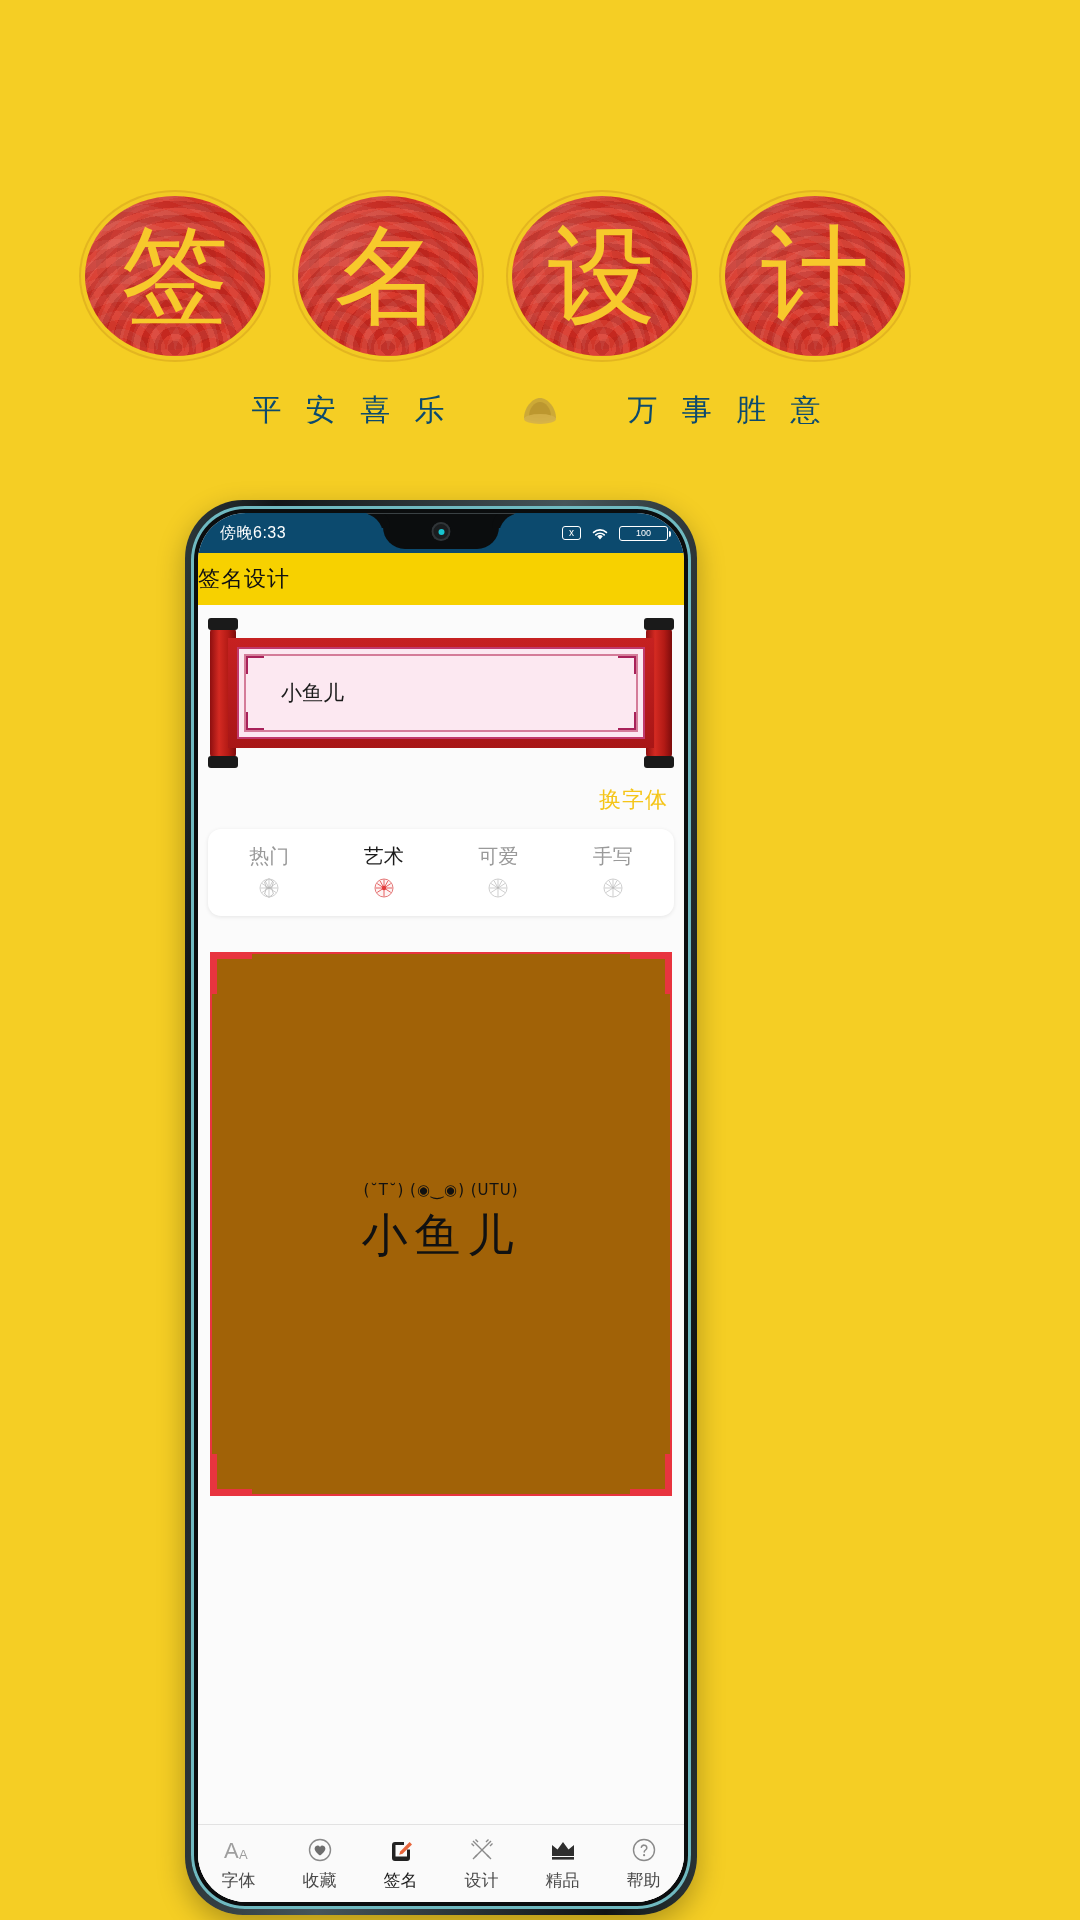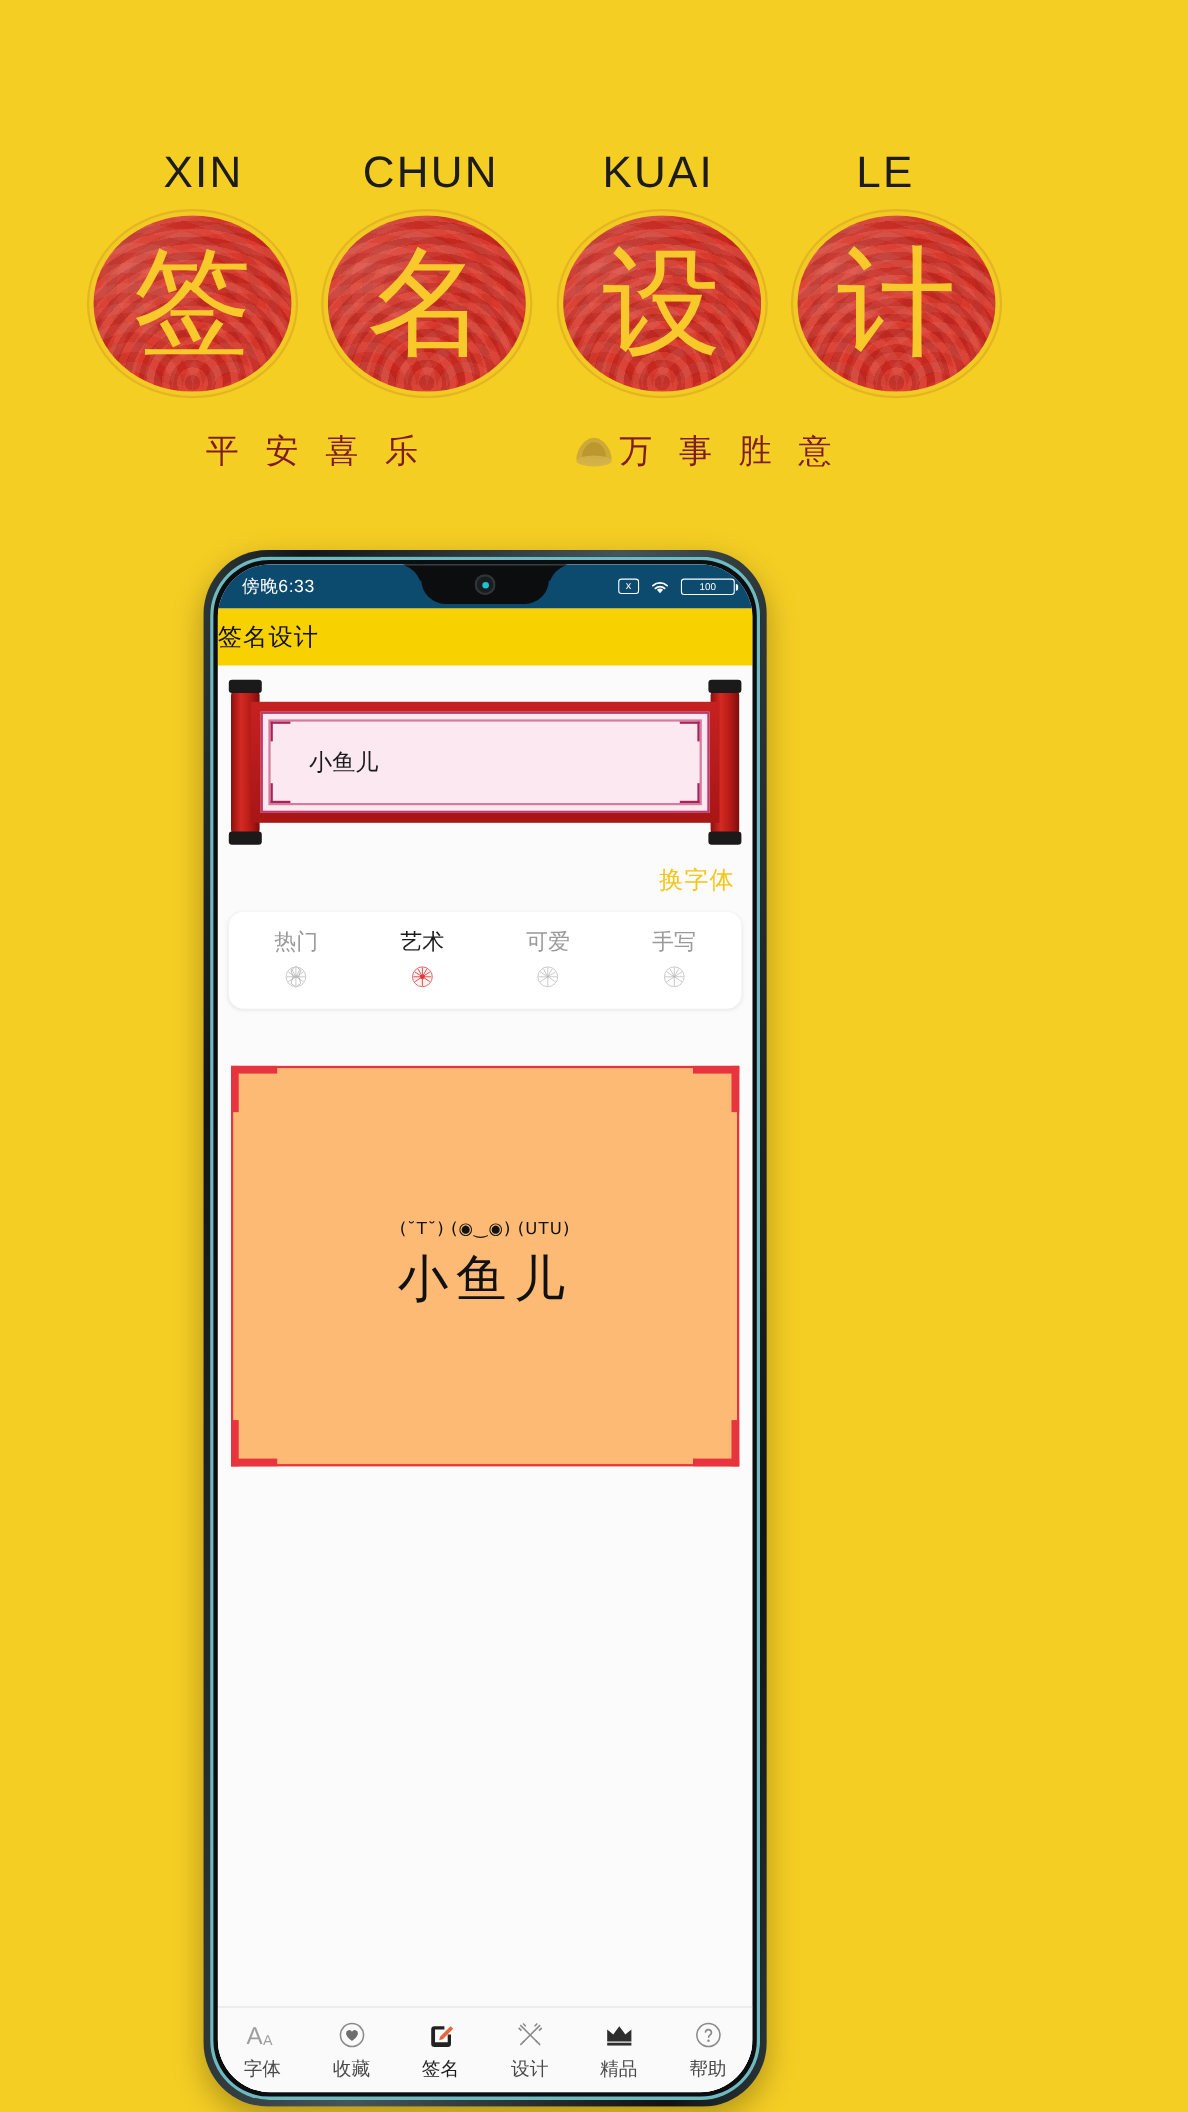--- a/index.html
+++ b/index.html
@@ -49,22 +49,22 @@
     color:#F7C92B; font-size:108px; line-height:1;
     font-family:"DejaVu Sans","Liberation Sans",sans-serif;
     font-weight:400;
   }
 
   .wish-row {
     position:absolute; left:0; top:382px; width:1080px; height:56px;
     display:flex; align-items:center; justify-content:center; gap:0;
   }
   .wish {
-    color:#7f1d1d; font-size:30px; letter-spacing:8px; width:330px;
-    text-align:left;
+    color:#0c4a6e; font-size:30px; letter-spacing:8px; width:330px;
+    text-align:center;
   }
   .ingot {
     width:46px; height:40px; position:relative;
     display:flex; align-items:center; justify-content:center;
   }
   .ingot svg { display:block; }
 
   
   .phone {
     position:absolute; left:185px; top:500px;
@@ -206,21 +206,21 @@
     box-shadow:0 1px 4px rgba(0,0,0,0.09);
     display:flex; padding:14px 4px 12px 4px;
   }
   .tab { flex:1; text-align:center; }
   .tab .lbl { font-size:20px; color:#9a9a9a; display:block; margin-bottom:6px; }
   .tab.active .lbl { color:#1b1b1b; }
   .plum { display:inline-block; width:24px; height:24px; }
 
   
   .preview {
-    margin:52px 12px 0 12px; height:364px; background:#fdba74; position:relative;
+    margin:36px 12px 0 12px; height:544px; background:#a16207; position:relative;
   }
   .preview-frame {
     position:absolute; inset:0;
     border:2.5px solid #E8343F;
   }
   .corner { position:absolute; width:42px; height:42px; }
   .corner::before, .corner::after { content:""; position:absolute; background:#E8343F; }
   .corner::before { width:42px; height:7px; }
   .corner::after { width:7px; height:42px; }
   .c-tl { left:-2px; top:-2px; }
@@ -256,26 +256,20 @@
   }
   .nav-icon { height:30px; display:flex; align-items:center; justify-content:center; }
   .nav-lbl { font-size:17px; color:#4a4a4a; }
   .nav-item.active .nav-lbl { color:#1b1b1b; }
 </style>
 </head>
 <body>
 
 <div class="hero">
 
-  <div class="pinyin-row">
-    <span class="pinyin">XIN</span>
-    <span class="pinyin">CHUN</span>
-    <span class="pinyin">KUAI</span>
-    <span class="pinyin">LE</span>
-  </div>
 
   <div class="seal-row">
     <div class="seal">
       <span class="seal-char">签</span>
     </div>
     <div class="seal">
       <span class="seal-char">名</span>
     </div>
     <div class="seal">
       <span class="seal-char">设</span>

